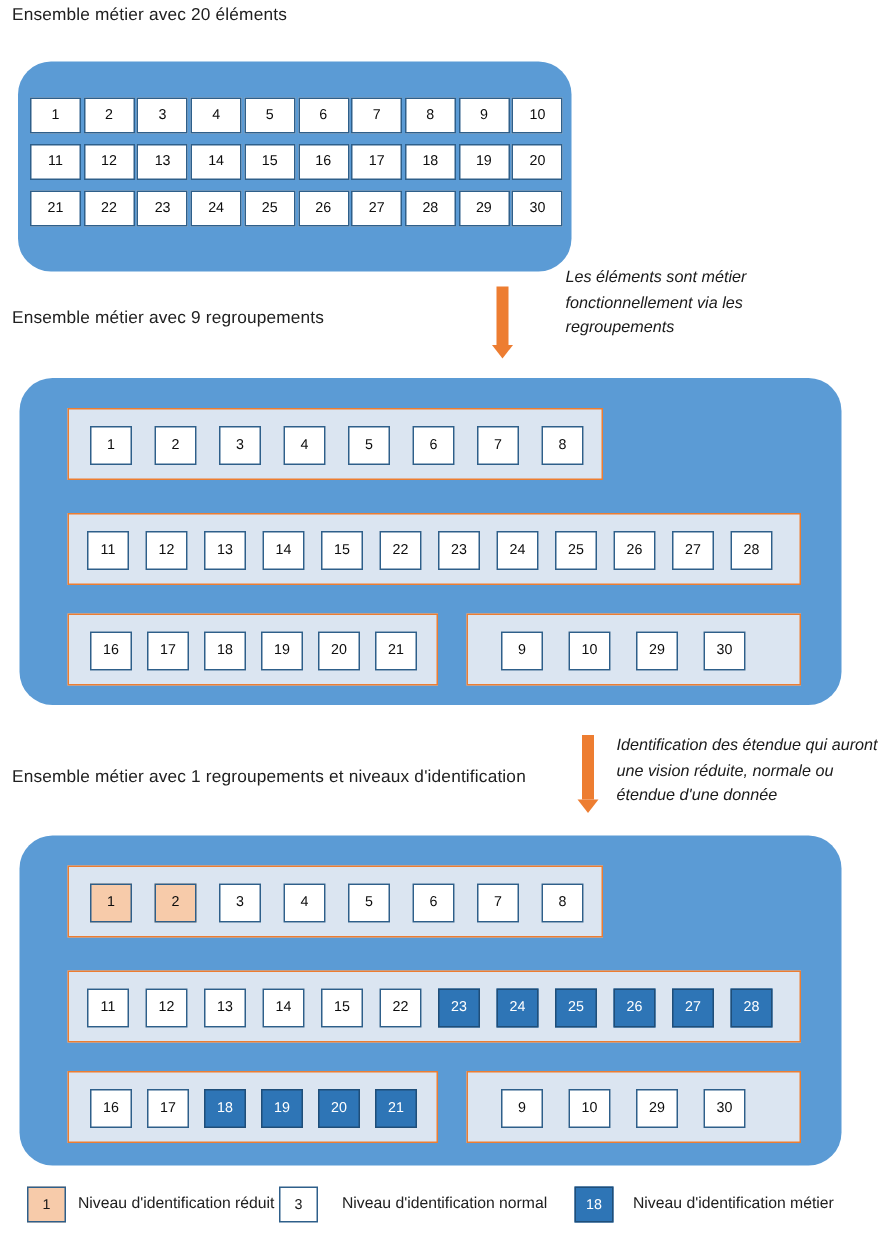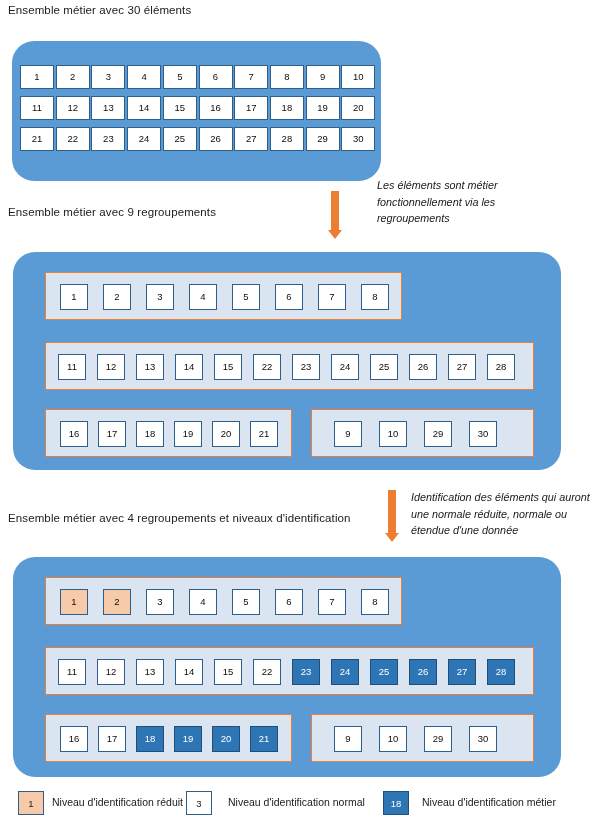--- a/index.html
+++ b/index.html
@@ -108,21 +108,21 @@
   .legend-label {
     position: absolute;
     font-size: 10.5px;
     color: #202020;
     white-space: nowrap;
   }
 </style>
 </head>
 <body>
 
-<div class="caption" style="left:8px; top:4px;">Ensemble métier avec 30 éléments</div>
+<div class="caption" style="left:8px; top:4px;">Ensemble métier avec 20 éléments</div>
 
 <div class="set-box" id="set1" style="left:12px; top:41px; width:369px; height:140px;">
     <div class="tile" style="left: 8px; top: 24px; width: 34px; height: 24px;">1</div>
     <div class="tile" style="left: 43.7px; top: 24px; width: 34px; height: 24px;">2</div>
     <div class="tile" style="left: 79.4px; top: 24px; width: 34px; height: 24px;">3</div>
     <div class="tile" style="left: 115.1px; top: 24px; width: 34px; height: 24px;">4</div>
     <div class="tile" style="left: 150.8px; top: 24px; width: 34px; height: 24px;">5</div>
     <div class="tile" style="left: 186.5px; top: 24px; width: 34px; height: 24px;">6</div>
     <div class="tile" style="left: 222.2px; top: 24px; width: 34px; height: 24px;">7</div>
     <div class="tile" style="left: 257.9px; top: 24px; width: 34px; height: 24px;">8</div>
@@ -196,23 +196,23 @@
       <div class="tile" style="left: 67px; top: 11px; width: 28px; height: 26px;">10</div>
       <div class="tile" style="left: 112px; top: 11px; width: 28px; height: 26px;">29</div>
       <div class="tile" style="left: 157px; top: 11px; width: 28px; height: 26px;">30</div>
     </div>
   </div>
 
 <div class="arrow" id="arrow2" style="left:385px; top:490px; height:52px;">
   <div class="shaft" style="height:43px;"></div>
   <div class="head" style="top:43px;"></div>
 </div>
-<div class="note" style="left:411px; top:489px; width:180px;">Identification des éléments qui auront une normale réduite, normale ou étendue d'une donnée</div>
-
-<div class="caption" style="left:8px; top:512px;">Ensemble métier avec 4 regroupements et niveaux d'identification</div>
+<div class="note" style="left:411px; top:489px; width:180px;">Identification des étendue qui auront une vision réduite, normale ou étendue d'une donnée</div>
+
+<div class="caption" style="left:8px; top:512px;">Ensemble métier avec 1 regroupements et niveaux d'identification</div>
 
 <div class="set-box" id="set3" style="left:13px; top:557px; width:548px; height:220px;">
     <div class="group" style="left: 32px; top: 20px; width: 357px; height: 48px;">
       <div class="tile reduced" style="left: 14px; top: 11px; width: 28px; height: 26px;">1</div>
       <div class="tile reduced" style="left: 57px; top: 11px; width: 28px; height: 26px;">2</div>
       <div class="tile" style="left: 100px; top: 11px; width: 28px; height: 26px;">3</div>
       <div class="tile" style="left: 143px; top: 11px; width: 28px; height: 26px;">4</div>
       <div class="tile" style="left: 186px; top: 11px; width: 28px; height: 26px;">5</div>
       <div class="tile" style="left: 229px; top: 11px; width: 28px; height: 26px;">6</div>
       <div class="tile" style="left: 272px; top: 11px; width: 28px; height: 26px;">7</div>

